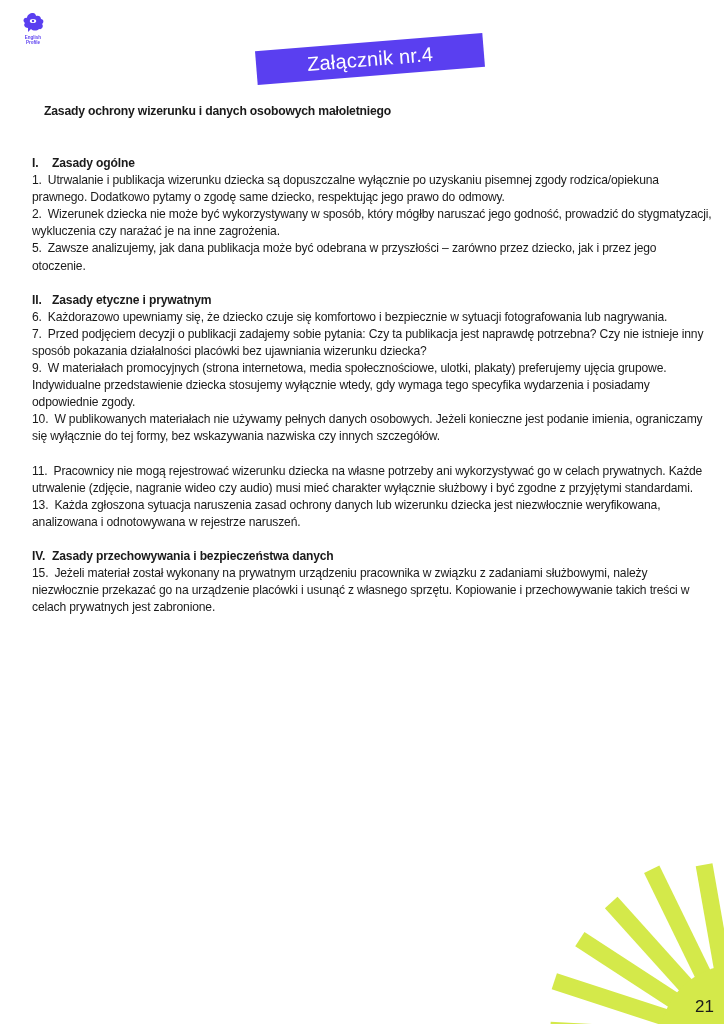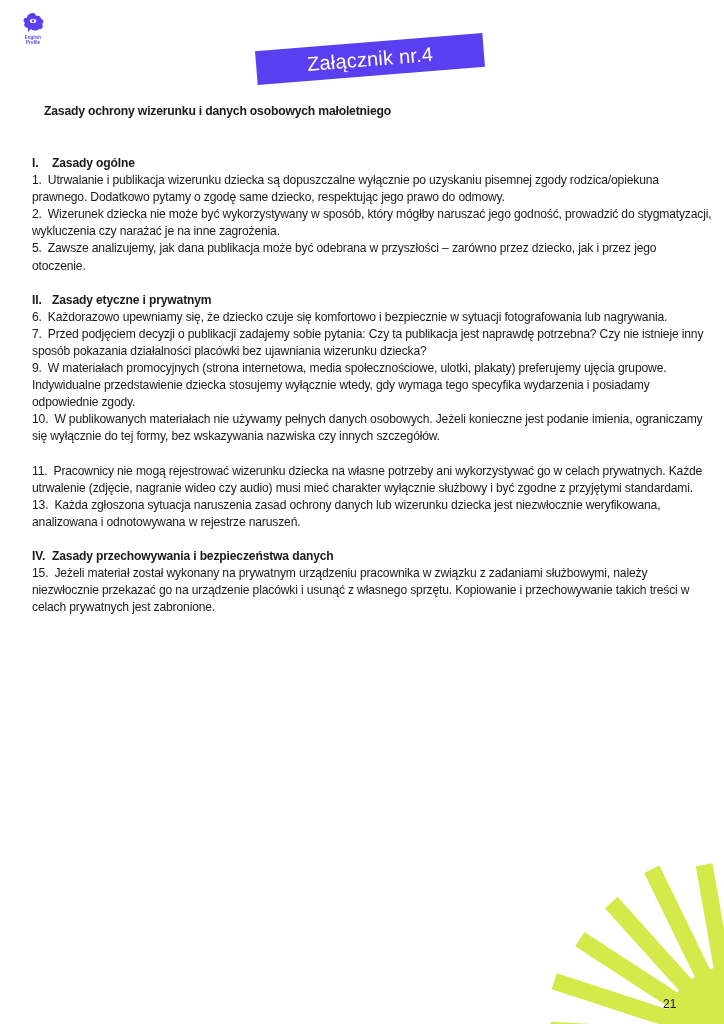--- a/index.html
+++ b/index.html
@@ -11,21 +11,21 @@
   .banner { position:absolute; left:256px; top:42px; width:228px; height:34px; background:#5a3ff0;
             transform:rotate(-4.6deg); transform-origin:center; display:flex; align-items:center; justify-content:center; }
   .banner span { color:#ffffff; font-size:20px; letter-spacing:0.2px; }
   .doc-title { position:absolute; left:44px; top:104px; font-size:12.2px; font-weight:bold; letter-spacing:-0.2px; }
   .content { position:absolute; left:32px; top:155px; width:680px; font-size:12.1px; line-height:17.1px; letter-spacing:-0.15px; }
   .section { margin-bottom:17px; }
   .section-heading { font-weight:bold; }
   .section-heading .num { display:inline-block; width:20px; }
   .item .num { padding-right:6px; }
   .sunburst { position:absolute; left:0; top:0; width:724px; height:1024px; pointer-events:none; }
-  .page-number { position:absolute; left:663px; top:997px; font-size:12px; color:#1a1a1a; }
+  .page-number { position:absolute; left:695px; top:997px; font-size:17px; color:#1a1a1a; }
 </style>
 </head>
 <body>
 
 <div class="logo">
   <svg width="24" height="22" viewBox="0 0 24 22">
     <path d="M12 1 C14 1 15 3 15 4 C17 3 20 4 20 7 C23 7 23 11 21 12 C23 14 21 18 18 17 C16 19 12 19 10 17 L7 20 L7 16 C4 16 2 13 4 11 C1 9 3 5 6 6 C6 3 9 1 12 1 Z" fill="#5a3ff0"></path>
     <ellipse cx="12" cy="9" rx="3.2" ry="2" fill="#ffffff"></ellipse>
     <circle cx="12" cy="9" r="1.2" fill="#5a3ff0"></circle>
   </svg>

